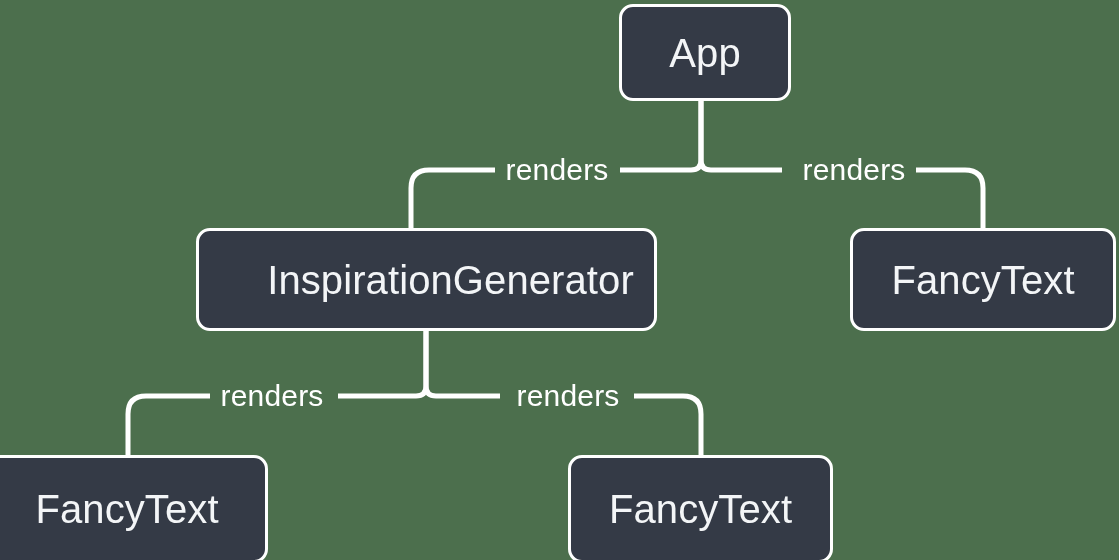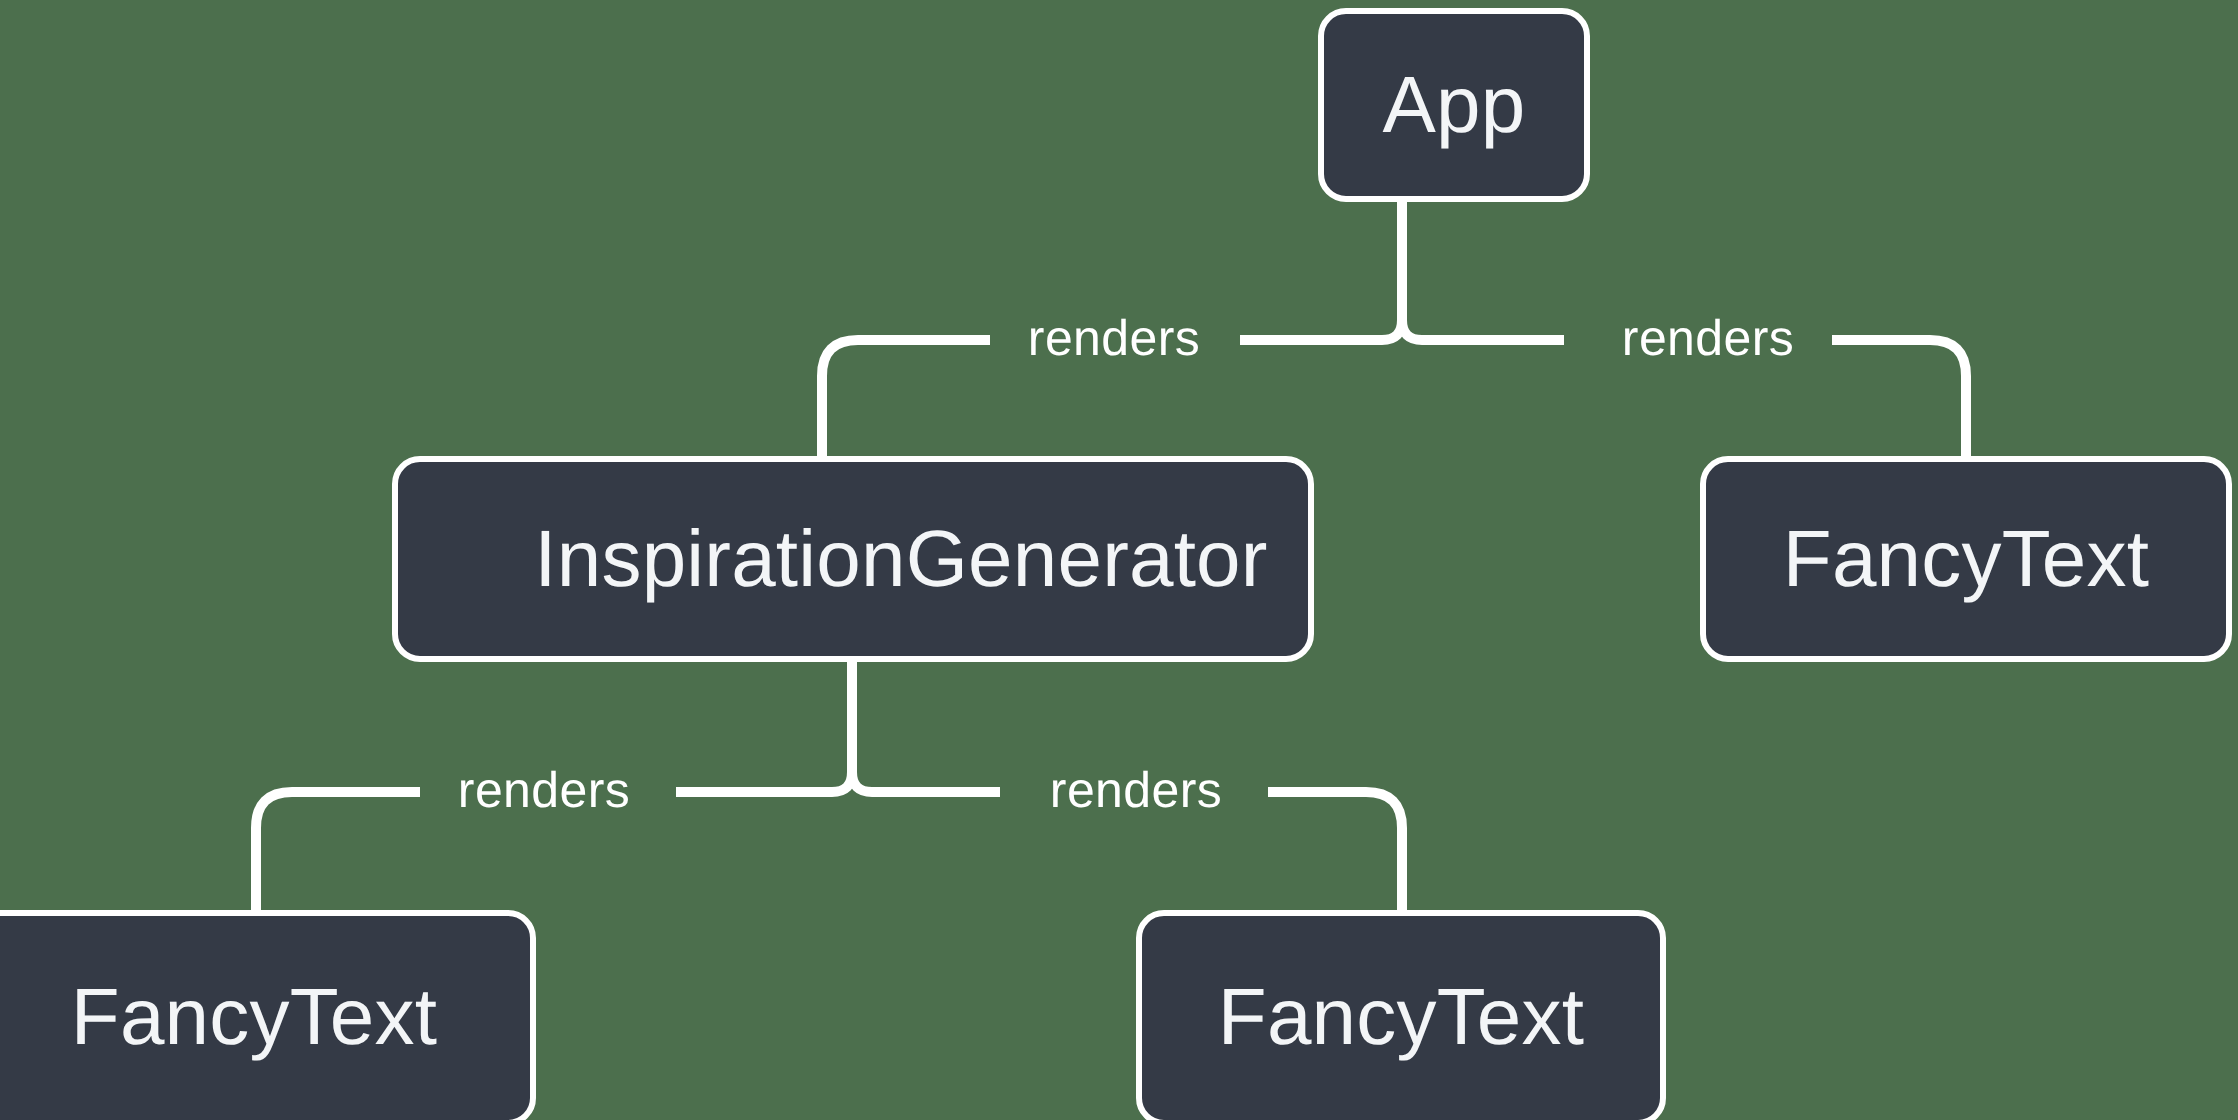--- a/index.html
+++ b/index.html
@@ -39,29 +39,29 @@
     letter-spacing: 0.1px;
   }
   .node-label {
     display: block;
     white-space: nowrap;
     line-height: 1;
   }
   .edge-label {
     position: absolute;
     color: #ffffff;
-    font-size: 25px;
+    font-size: 30px;
     line-height: 1;
     white-space: nowrap;
     letter-spacing: 0.2px;
     transform: translate(-50%, -50%);
   }
 
   
-  #node-app          { left: 619px;  top: 4px;   width: 136px; height: 97px;  font-size: 40px; margin-left: 40px; }
+  #node-app          { left: 619px;  top: 4px;   width: 172px; height: 97px;  font-size: 40px; }
   #node-inspiration  { left: 196px;  top: 228px; width: 461px; height: 103px; font-size: 40px; padding-left: 48px; }
   #node-fancytext-right { left: 850px; top: 228px; width: 266px; height: 103px; font-size: 40px; }
   #node-fancytext-left  { left: -14px; top: 455px; width: 282px; height: 108px; font-size: 40px; }
   #node-copyright    { left: 568px;  top: 455px; width: 265px; height: 108px; font-size: 40px; }
 </style>
 </head>
 <body>
 
 <div id="diagram">
 

